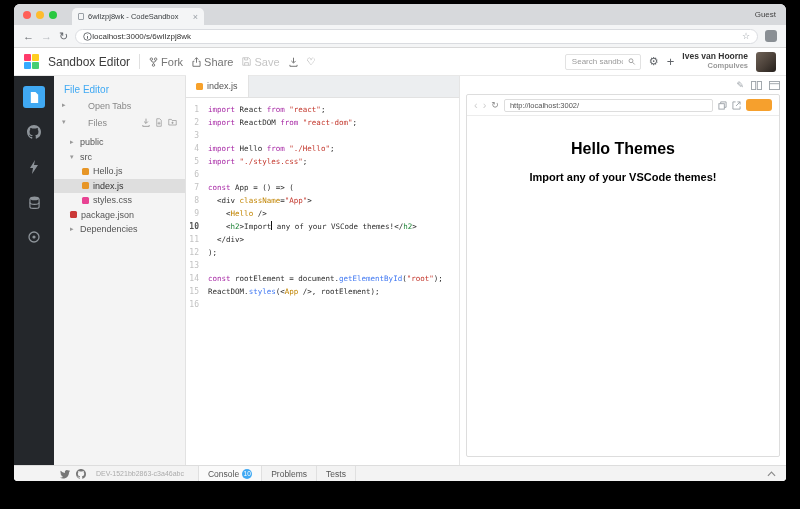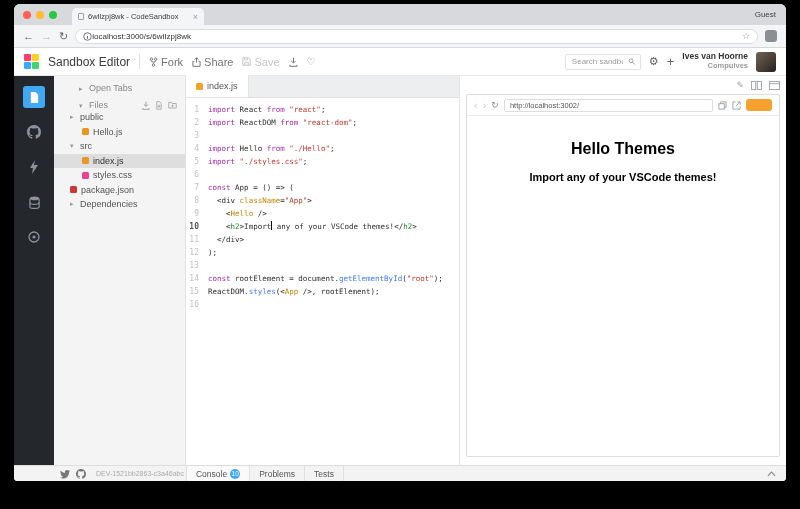--- a/index.html
+++ b/index.html
@@ -60,21 +60,21 @@
   .app-main{flex:1;display:flex;min-height:0;}
   .rail{width:40px;background:#24272b;display:flex;flex-direction:column;align-items:center;
     padding-top:10px;gap:13px;flex:none;}
   .rail-item{width:22px;height:22px;display:flex;align-items:center;justify-content:center;
     color:#8d9399;border-radius:3px;}
   .rail-item.active{background:#40a9f3;color:#fff;}
 
   .sidebar{width:132px;background:#f4f4f4;border-right:1px solid #e2e2e2;flex:none;
     font-size:9px;color:#666;overflow:hidden;}
   .sb-title{padding:8px 10px 6px;font-size:10px;color:#40a9f3;}
-  .sb-row{height:17px;display:flex;align-items:flex-end;padding-left:25px;color:#888;}
+  .sb-row{height:17px;display:flex;align-items:flex-start;padding-left:8px;color:#888;gap:16px;}
   .sb-row .chev{width:10px;font-size:7px;color:#999;flex:none;}
   .sb-actions{margin-left:auto;display:flex;gap:5px;padding-right:8px;color:#999;}
   .tree-row{height:14.5px;display:flex;align-items:center;color:#555;cursor:default;}
   .tree-row.selected{background:#dedede;color:#333;}
   .tree-row.depth0{padding-left:16px;}
   .tree-row.depth1{padding-left:28px;}
   .tree-row .chev{width:10px;font-size:7px;color:#999;flex:none;}
   .ficon{width:7px;height:7px;border-radius:1.5px;margin-right:4px;flex:none;}
   .file-js{background:#e79627}.file-css{background:#e84393}.file-json{background:#cb3837}
 
@@ -110,21 +110,21 @@
   .pv-pill{width:26px;height:12px;border-radius:3px;background:#f6a02d;flex:none;}
   .preview-body{flex:1;text-align:center;color:#000;}
   .preview-h1{font-size:16px;font-weight:bold;margin-top:24px;}
   .preview-h2{font-size:11px;font-weight:bold;margin-top:13px;}
 
   
   .statusbar{height:16px;background:#f3f3f3;border-top:1px solid #ddd;display:flex;
     align-items:center;padding-left:46px;flex:none;color:#777;}
   .sb-icon{display:flex;align-items:center;color:#777;margin-right:6px;}
   .version{font-size:7px;color:#ababab;margin-left:4px;white-space:nowrap;}
-  .status-tabs{display:flex;height:100%;margin-left:2px;}
+  .status-tabs{display:flex;height:100%;margin-left:14px;}
   .status-tab{display:flex;align-items:center;gap:3px;padding:0 9px;border-right:1px solid #e0e0e0;
     font-size:8.5px;color:#555;}
   .status-tab:first-child{border-left:1px solid #e0e0e0;background:#fafafa;}
   .badge{width:10px;height:10px;border-radius:50%;background:#40a9f3;color:#fff;font-size:6.5px;
     display:flex;align-items:center;justify-content:center;}
   .chevron-up{margin-left:auto;margin-right:10px;color:#8a8a8a;display:flex;align-items:center;}
 </style>
 </head>
 <body>
 
@@ -246,20 +246,21 @@
         </span>
         <span class="rail-item">
           <svg width="12" height="12" viewBox="0 0 12 12">
               <circle cx="6" cy="6" r="5" stroke="currentColor" fill="none" stroke-width="1.3"></circle>
               <circle cx="6" cy="6" r="1.6" fill="currentColor"></circle>
             </svg>
         </span>
       </div>
 
       <div class="sidebar">
+        <div class="sb-title">File Editor</div>
         <div class="sb-row">
           <span class="chev">▸</span>
           <span>Open Tabs</span>
         </div>
         <div class="sb-row">
           <span class="chev">▾</span>
           <span>Files</span>
           <span class="sb-actions">
             <svg width="8" height="9" viewBox="0 0 12 14">
                 <path d="M6 1v7M3 5.5L6 8.5l3-3M1 11v2h10v-2" stroke="currentColor" stroke-width="1.4" fill="none"></path>
@@ -272,27 +273,27 @@
                 <path d="M1 1.5h3.5l1 1.5H11v6H1z" fill="none" stroke="currentColor"></path>
                 <path d="M6 4.5v3M4.5 6h3" stroke="currentColor"></path>
               </svg>
           </span>
         </div>
         <div>
             <div class="tree-row depth0">
               <span class="chev">▸</span>
               <span>public</span>
             </div>
+            <div class="tree-row depth0">
+              <span class="chev">▾</span>
+              <span>src</span>
+            </div>
             <div class="tree-row depth1">
               <span class="ficon file-js"></span>
               <span>Hello.js</span>
-            </div>
-            <div class="tree-row depth0">
-              <span class="chev">▾</span>
-              <span>src</span>
             </div>
             <div class="tree-row depth1 selected">
               <span class="ficon file-js"></span>
               <span>index.js</span>
             </div>
             <div class="tree-row depth1">
               <span class="ficon file-css"></span>
               <span>styles.css</span>
             </div>
             <div class="tree-row depth0">

